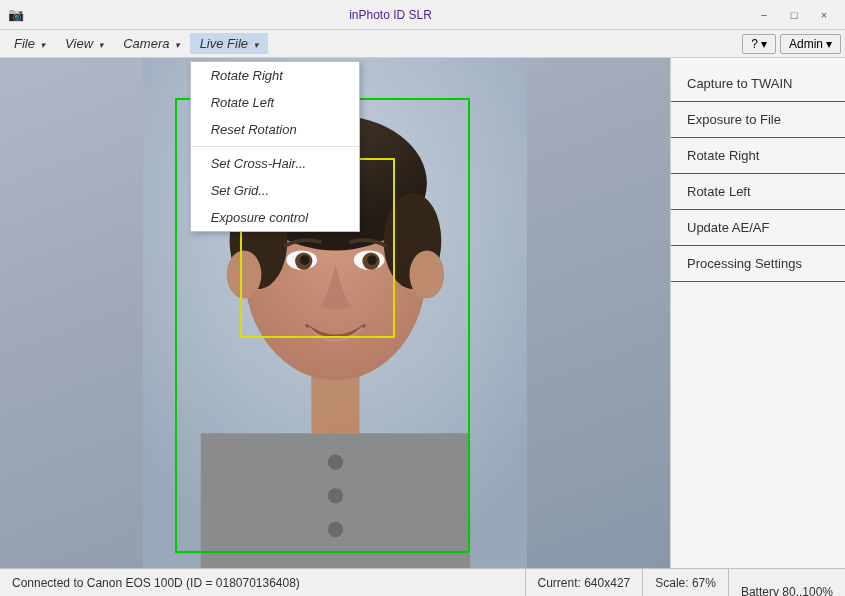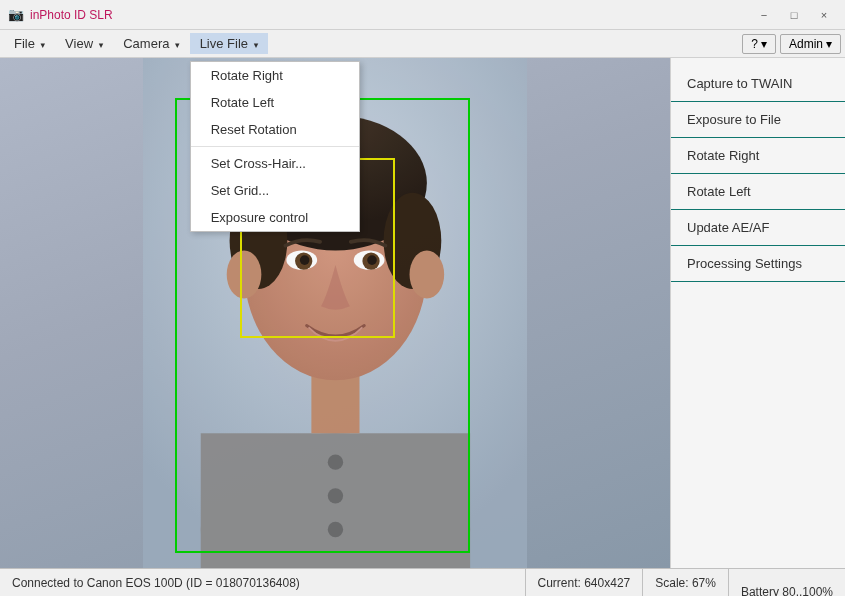--- a/index.html
+++ b/index.html
@@ -9,21 +9,21 @@
     .title-bar {
       height: 30px;
       background: #f0f0f0;
       display: flex;
       align-items: center;
       padding: 0 8px;
       border-bottom: 1px solid #d0d0d0;
       flex-shrink: 0;
     }
     .title-bar-icon { width: 16px; height: 16px; margin-right: 6px; }
-    .title-bar-text { font-size: 12px; color: #be185d; flex: 1; }
+    .title-bar-text { font-size: 12px; color: #4c1d95; flex: 1; text-align: center; }
     .title-bar-controls { display: flex; gap: 4px; }
     .title-btn {
       width: 26px; height: 20px; border: none; background: transparent;
       cursor: pointer; display: flex; align-items: center; justify-content: center;
       font-size: 11px; color: #555;
     }
 
     
     .menu-bar {
       height: 28px;
@@ -34,20 +34,21 @@
       border-bottom: 1px solid #d0d0d0;
       flex-shrink: 0;
       position: relative;
     }
     .menu-item {
       padding: 3px 10px;
       cursor: pointer;
       font-size: 13px;
       color: #333;
       position: relative;
+      font-style: italic;
     }
     .menu-item.active { background: #c8d8ec; }
     .menu-item .arrow { font-size: 9px; margin-left: 2px; }
     .menu-right {
       margin-left: auto;
       display: flex;
       align-items: center;
       gap: 4px;
     }
     .help-btn {

